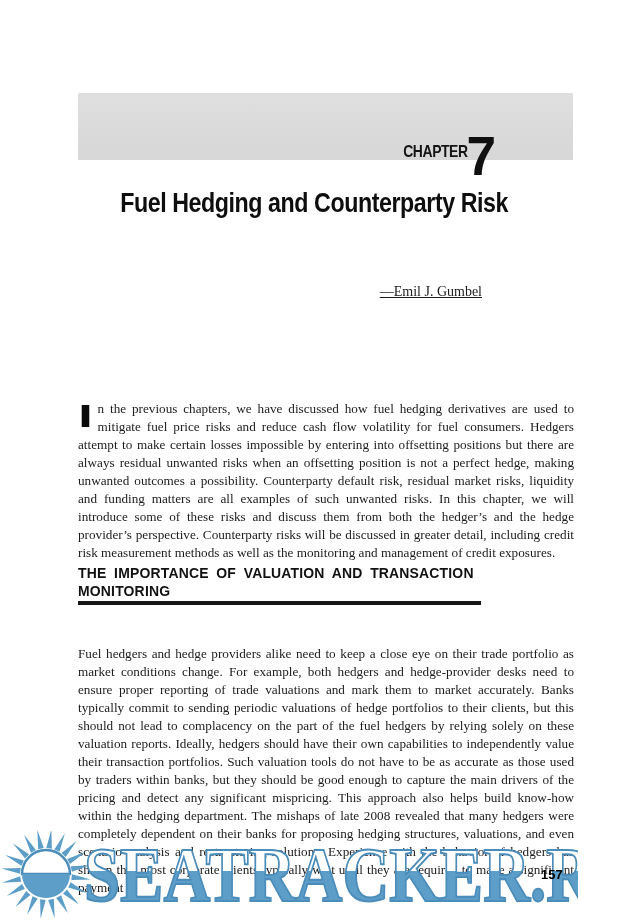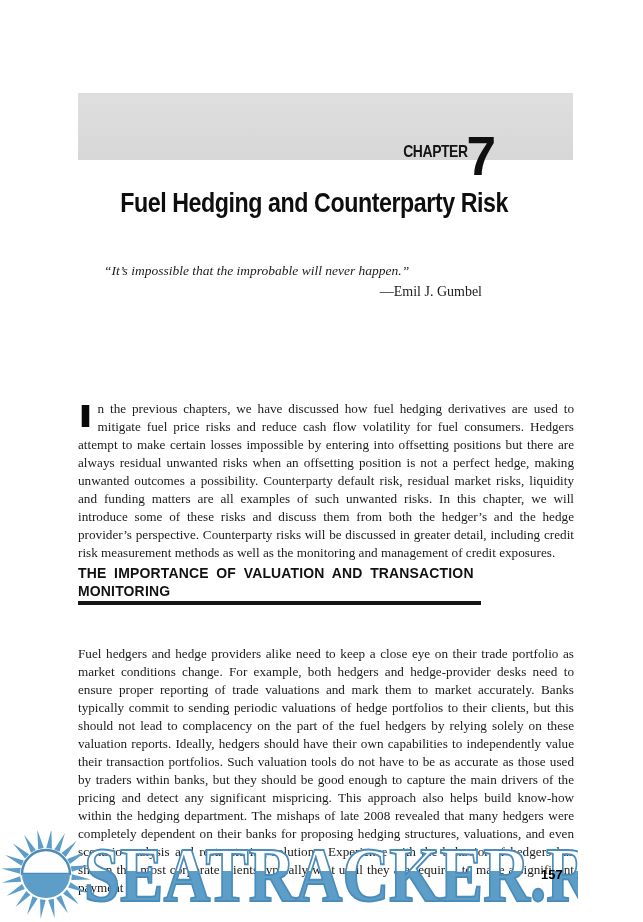--- a/index.html
+++ b/index.html
@@ -33,20 +33,21 @@
   }
 
   
   .epigraph-quote {
     position:absolute; left:104px; top:263px; font-style:italic;
     font-size:13.5px; color:#1c1c1c; white-space:nowrap;
   }
   .epigraph-attrib {
     position:absolute; right:96px; top:284px; font-size:14px; color:#1c1c1c;
     white-space:nowrap;
+    text-decoration:underline;
   }
 
   
   .para {
     position:absolute; left:78px; width:496px; font-size:13.2px;
     line-height:18px; text-align:justify; color:#1b1b1b;
   }
   .para1 { top:387px; }
   .para2 { top:632px; }
   .drop-cap {
@@ -89,21 +90,20 @@
 </head>
 <body>
 
 <div class="page">
 
   <div class="header-bar"></div>
   <div class="chapter-label">CHAPTER</div>
   <div class="chapter-number">7</div>
   <div class="page-title">Fuel Hedging and Counterparty Risk</div>
 
-  <div class="epigraph-quote">“It’s impossible that the improbable will never happen.”</div>
   <div class="epigraph-attrib">—Emil J. Gumbel</div>
 
   <p class="para para1"><span class="drop-cap">I</span><span>n the previous chapters, we have discussed how fuel hedging derivatives are used to mitigate fuel price risks and reduce cash flow volatility for fuel consumers. Hedgers attempt to make certain losses impossible by entering into offsetting positions but there are always residual unwanted risks when an offsetting position is not a perfect hedge, making unwanted outcomes a possibility. Counterparty default risk, residual market risks, liquidity and funding matters are all examples of such unwanted risks. In this chapter, we will introduce some of these risks and discuss them from both the hedger’s and the hedge provider’s perspective. Counterparty risks will be discussed in greater detail, including credit risk measurement methods as well as the monitoring and management of credit exposures.</span></p>
 
   <div class="section-heading">
     <div>THE IMPORTANCE OF VALUATION AND TRANSACTION</div>
     <div>MONITORING</div>
   </div>
   <div class="heading-rule"></div>
 

